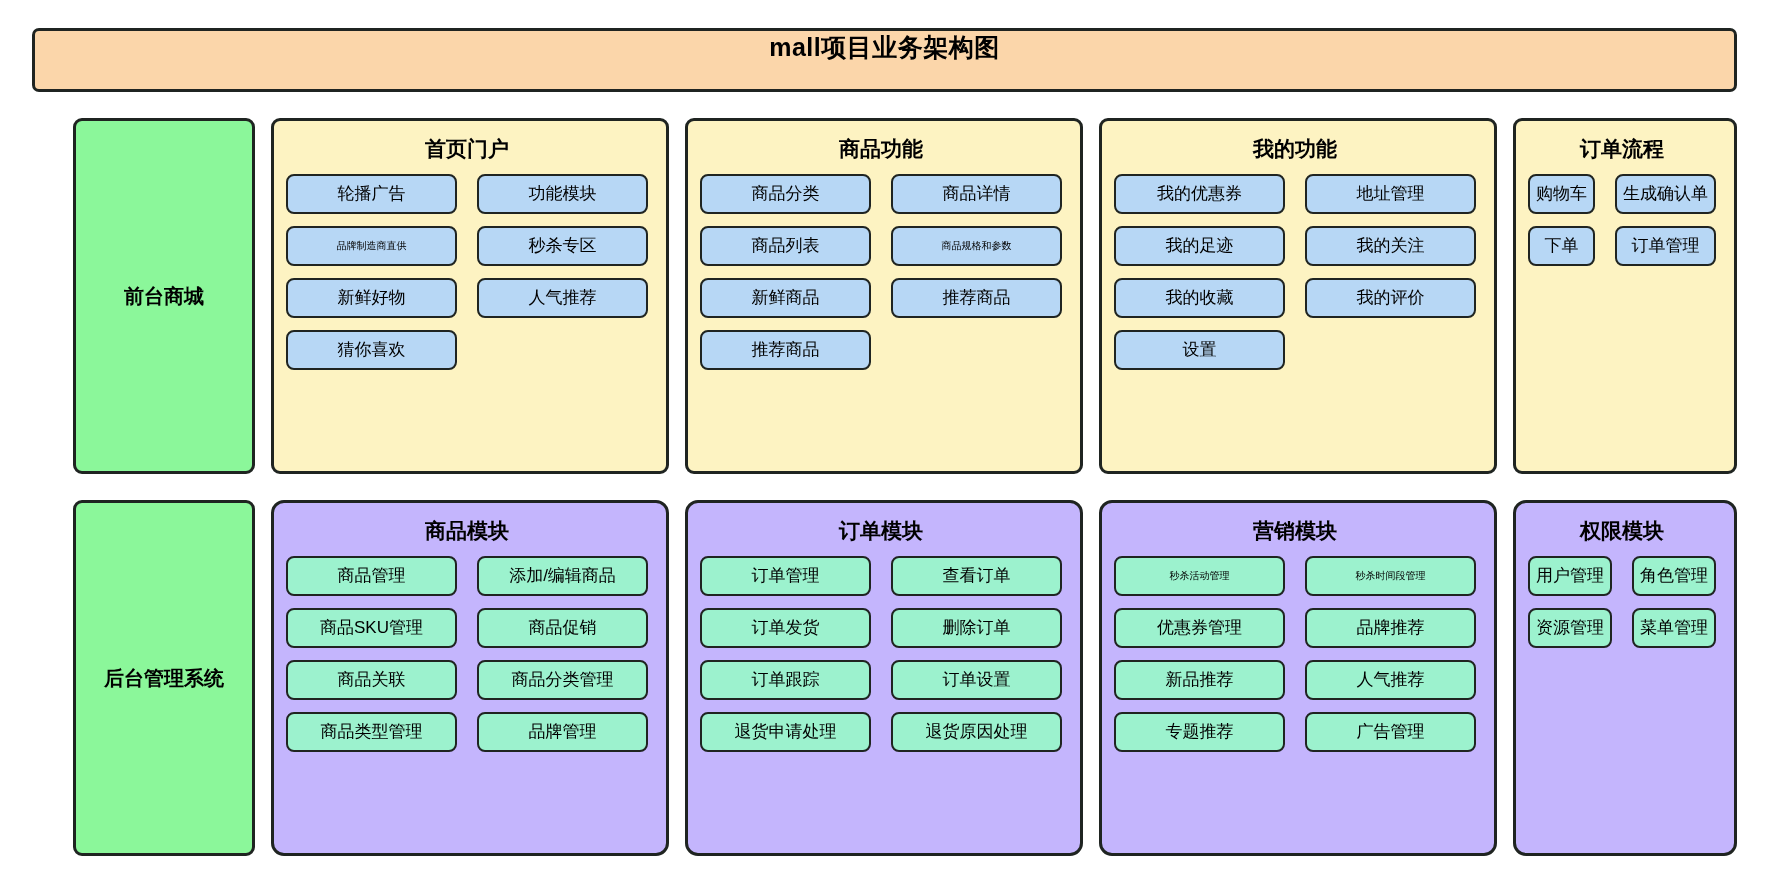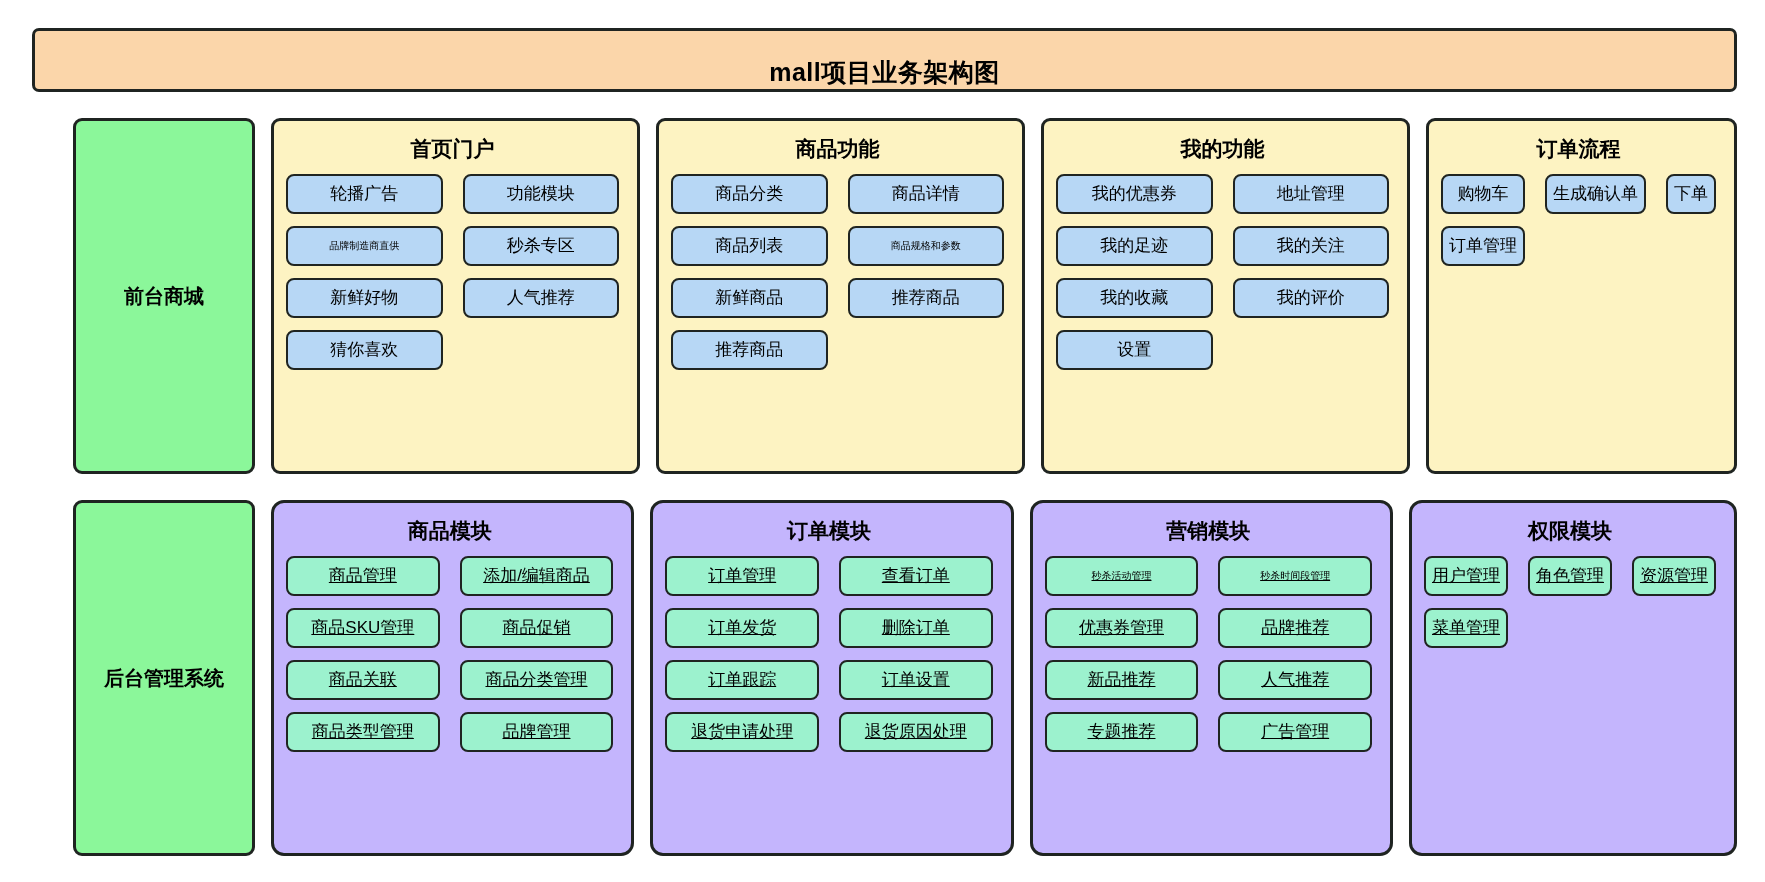--- a/index.html
+++ b/index.html
@@ -26,21 +26,21 @@
 
   
   .title-banner {
     box-sizing: border-box;
     height: 64px;
     flex: 0 0 64px;
     background: #fbd6aa;
     border: 3px solid #1f2421;
     border-radius: 7px;
     display: flex;
-    align-items: flex-end;
+    align-items: flex-start;
     justify-content: center;
     font-size: 25px;
     font-weight: bold;
     letter-spacing: 0.5px;
   }
 
   
   .row {
     display: flex;
     gap: 16px;
@@ -86,38 +86,38 @@
     line-height: 1.1;
   }
 
   
   .items {
     display: grid;
     gap: 12px 20px;
     align-content: start;
   }
   .items.two { grid-template-columns: 1fr 1fr; }
-  .items.one { grid-template-columns: 1fr 1fr 1fr; }
+  .items.one { grid-template-columns: 1fr 1fr; }
 
   .item {
     box-sizing: border-box;
     border: 2.5px solid #1f2421;
     border-radius: 8px;
     min-height: 40px;
     display: flex;
     align-items: center;
     justify-content: center;
     text-align: right;
     font-size: 17px;
     line-height: 1.15;
     padding: 4px 6px;
     white-space: nowrap;
   }
   .front .item { background: #b7d7f5; }
-  .admin .item { background: #9cf2ce; text-decoration: underline; }
+  .admin .item { background: #9cf2ce; }
   .item.small { font-size: 10px; }
 </style>
 </head>
 <body>
 
 <div class="diagram">
 
   <div class="title-banner">
     <span>mall项目业务架构图</span>
   </div>

